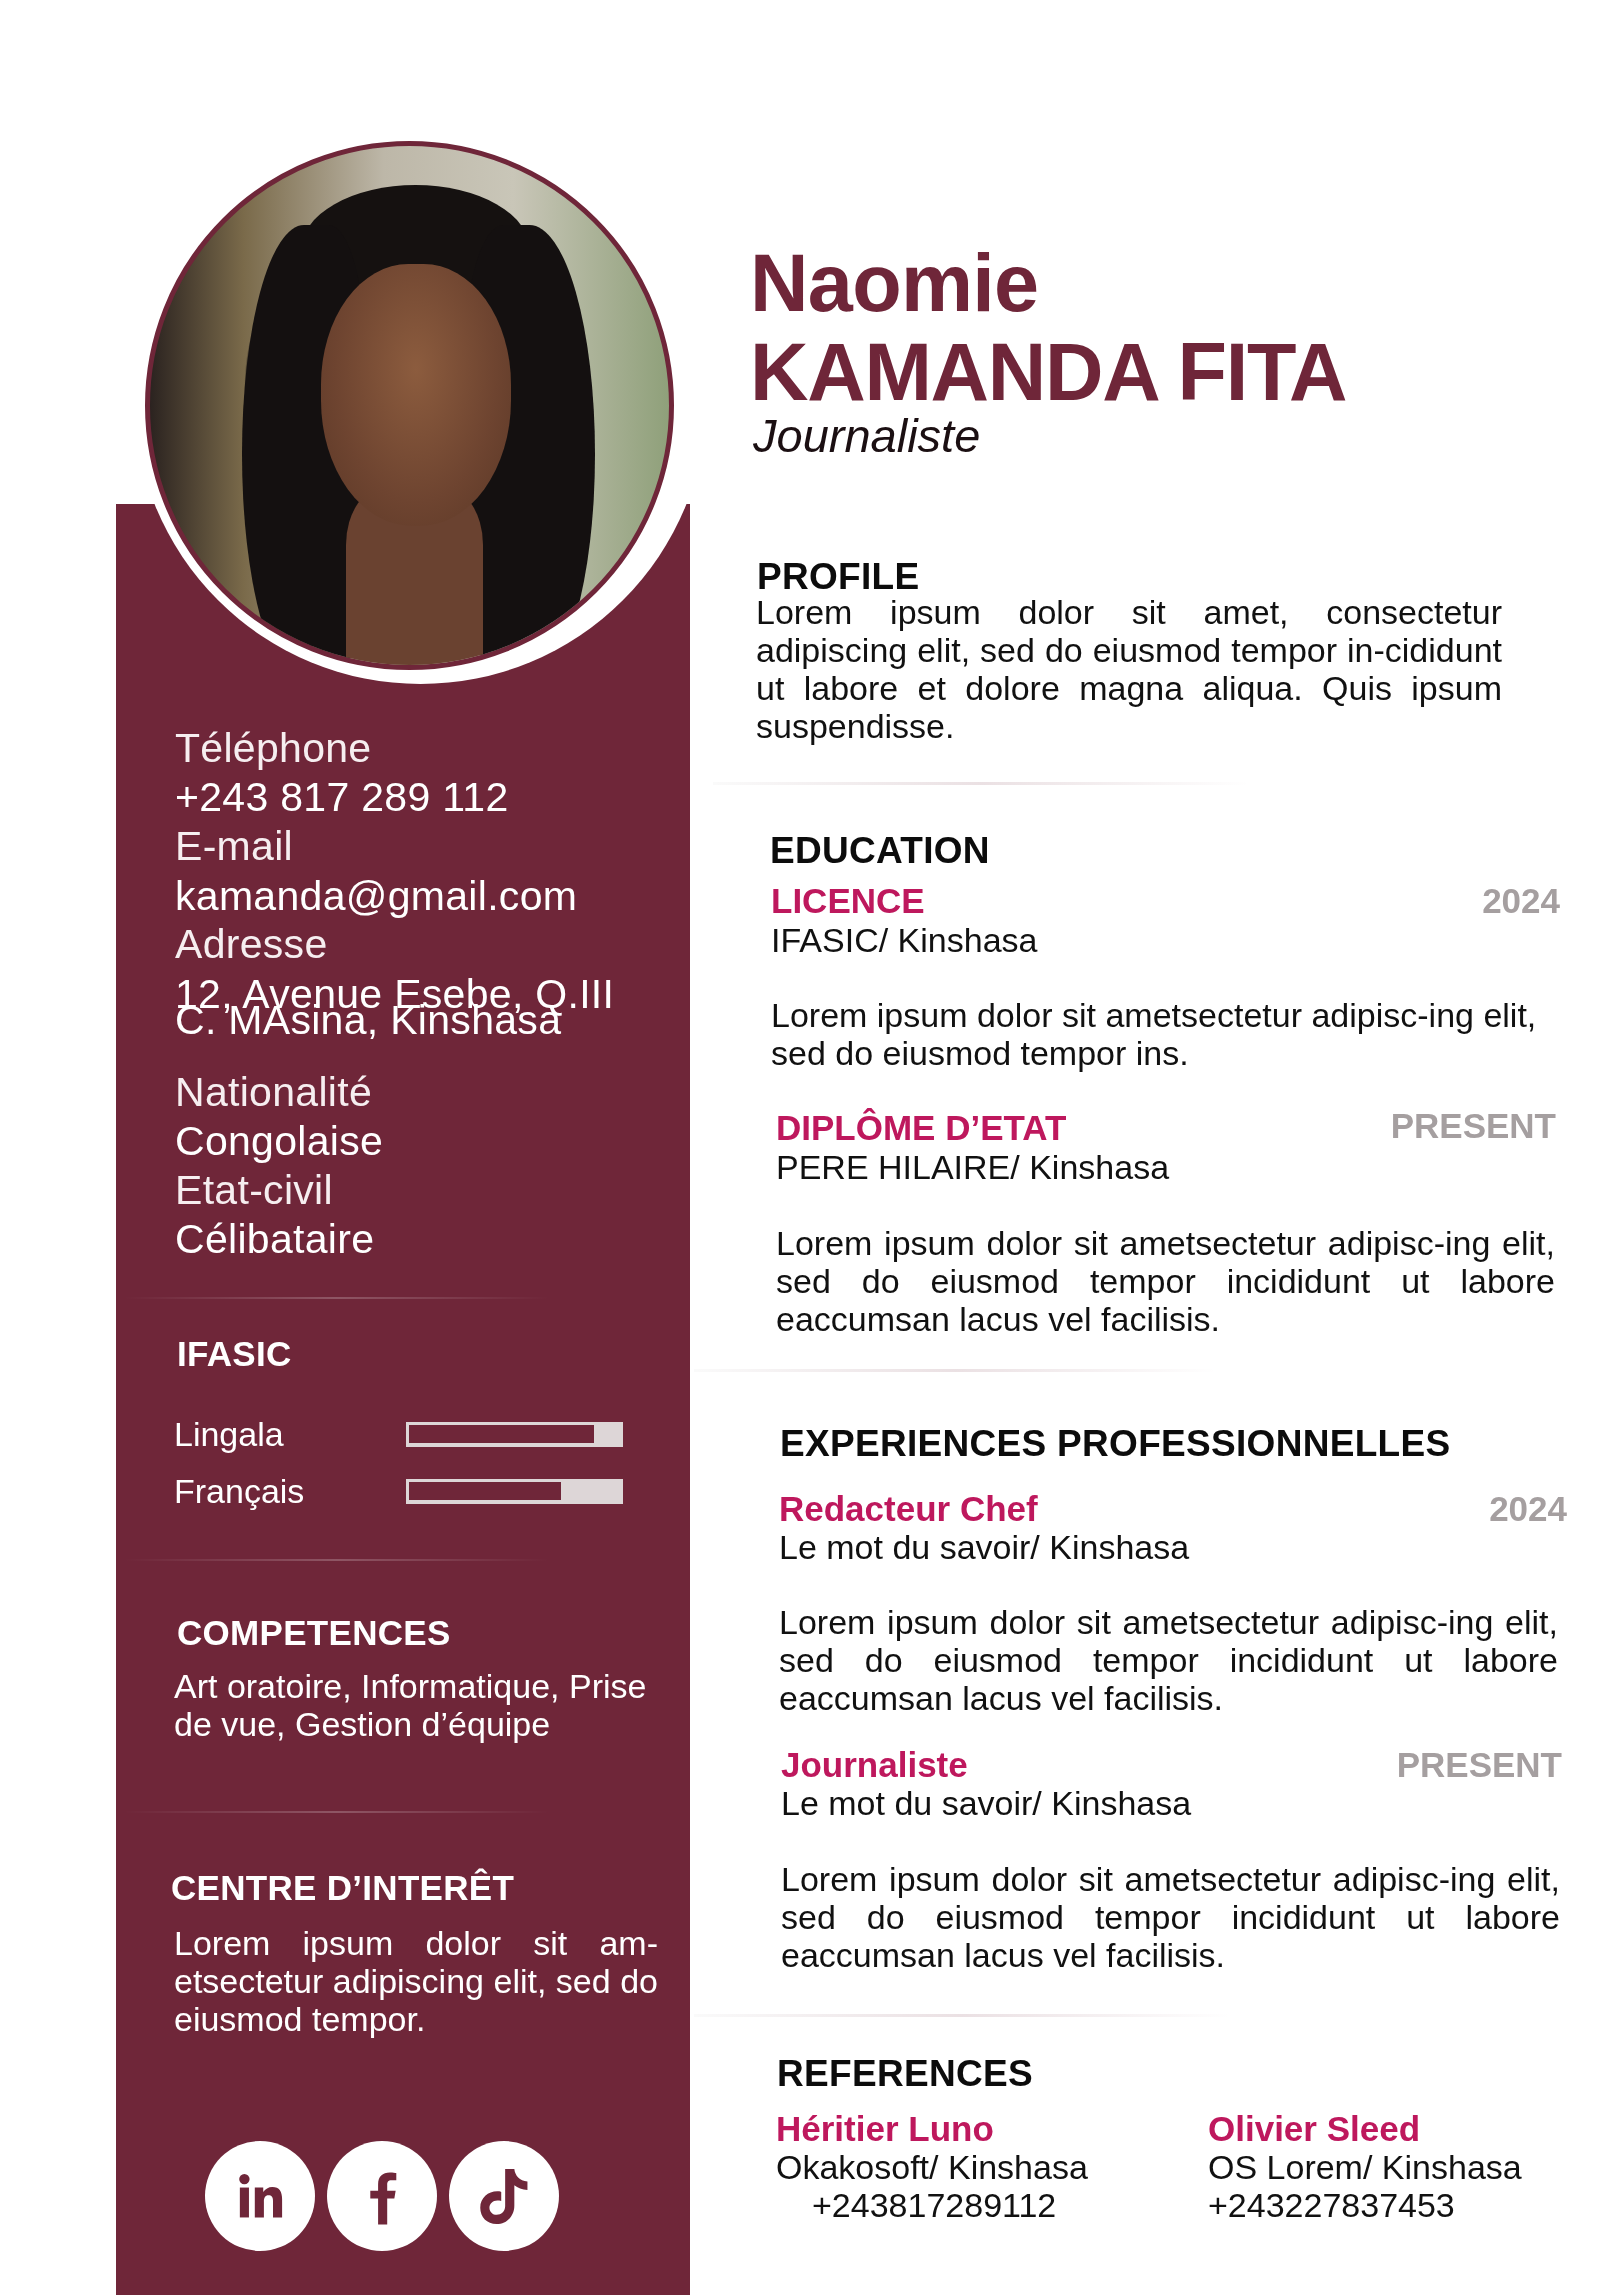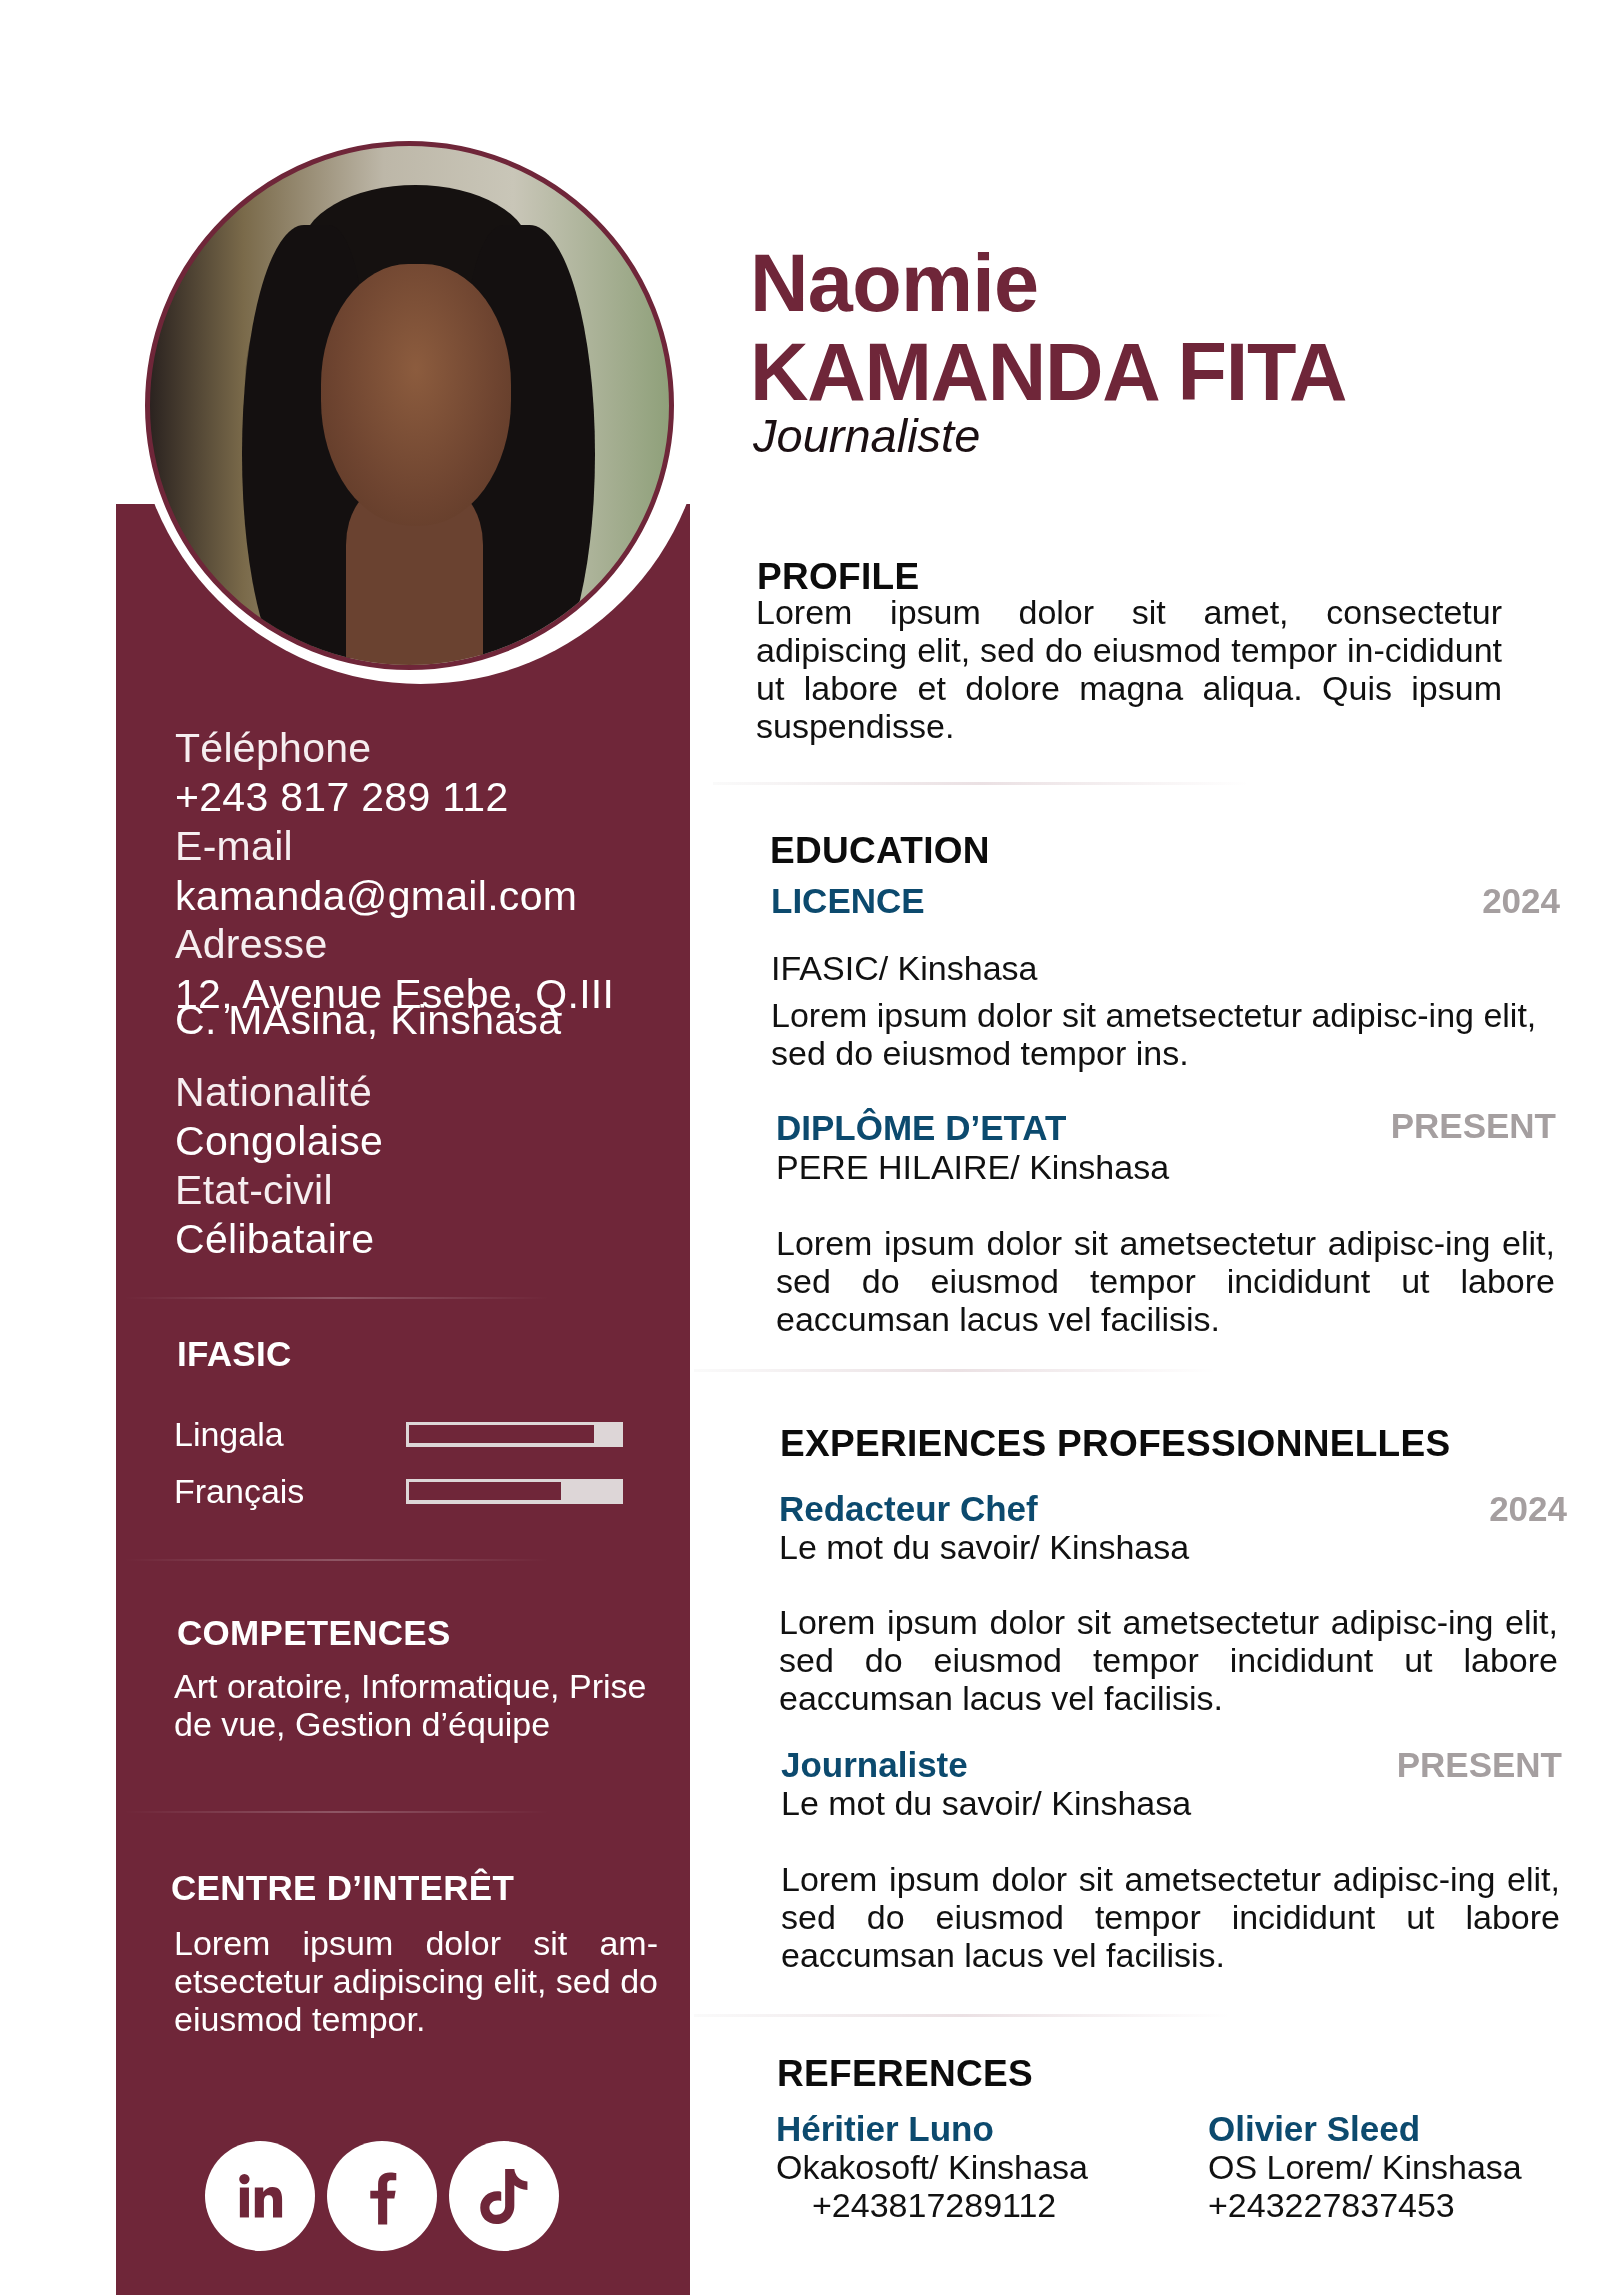--- a/index.html
+++ b/index.html
@@ -43,21 +43,21 @@
             display: flex; align-items: center; justify-content: center; }
 
   
   .name1 { position: absolute; left: 750px; top: 243px; color: #6f2639; font-size: 81px; font-weight: 700; line-height: 1; letter-spacing: -0.7px; }
   .name2 { position: absolute; left: 750px; top: 332px; color: #6f2639; font-size: 81px; font-weight: 700; line-height: 1; letter-spacing: -1.3px; }
   .job-title { position: absolute; left: 753px; top: 412px; color: #1b0f12; font-size: 47px; font-style: italic; line-height: 1; }
 
   .sec-title { position: absolute; color: #0c0c0c; font-size: 37px; font-weight: 700; line-height: 1; letter-spacing: 0.3px; }
   .body-text { position: absolute; color: #111; font-size: 34px; line-height: 38px; }
   .just { text-align: justify; text-align-last: left; }
-  .item-title { position: absolute; color: #0c4a6e; font-size: 35px; font-weight: 700; line-height: 1; }
+  .item-title { position: absolute; color: #be185d; font-size: 35px; font-weight: 700; line-height: 1; }
   .item-date { position: absolute; color: #a59fa0; font-size: 35px; font-weight: 700; line-height: 1; text-align: right; }
   .item-sub { position: absolute; color: #111; font-size: 34px; line-height: 1; }
   .divider { position: absolute; height: 2.6px;
              background: linear-gradient(90deg, rgba(0,0,0,0.02), rgba(111,38,57,0.14), rgba(0,0,0,0.0)); }
 </style>
 </head>
 <body>
 
 <div id="sidebar">
   <div class="band"></div>
@@ -135,21 +135,21 @@
 
 <div class="sec-title" style="left:757px; top:558px;">PROFILE</div>
 <div class="body-text just" style="left:756px; top:593px; width:746px;">Lorem ipsum dolor sit amet, consectetur adipiscing elit, sed do eiusmod tempor in-cididunt ut labore et dolore magna aliqua. Quis ipsum suspendisse.</div>
 
 <div class="divider" style="left:713px; top:782px; width:537px;"></div>
 
 <div class="sec-title" style="left:770px; top:832px;">EDUCATION</div>
 
 <div class="item-title" style="left:771px; top:883px;">LICENCE</div>
 <div class="item-date" style="left:1309px; top:883px; width:251px;">2024</div>
-<div class="item-sub" style="left:771px; top:951px;">IFASIC/ Kinshasa</div>
+<div class="item-sub" style="left:771px; top:923px;">IFASIC/ Kinshasa</div>
 <div class="body-text" style="left:771px; top:996px; width:785px;">Lorem ipsum dolor sit ametsectetur adipisc-ing elit, sed do eiusmod tempor ins.</div>
 
 <div class="item-title" style="left:776px; top:1110px;">DIPLÔME D’ETAT</div>
 <div class="item-date" style="left:1309px; top:1108px; width:247px;">PRESENT</div>
 <div class="item-sub" style="left:776px; top:1150px;">PERE HILAIRE/ Kinshasa</div>
 <div class="body-text just" style="left:776px; top:1224px; width:779px;">Lorem ipsum dolor sit ametsectetur adipisc-ing elit, sed do eiusmod tempor incididunt ut labore eaccumsan lacus vel facilisis.</div>
 
 <div class="divider" style="left:694px; top:1369px; width:523px;"></div>
 
 <div class="sec-title" style="left:780px; top:1425px;">EXPERIENCES PROFESSIONNELLES</div>

